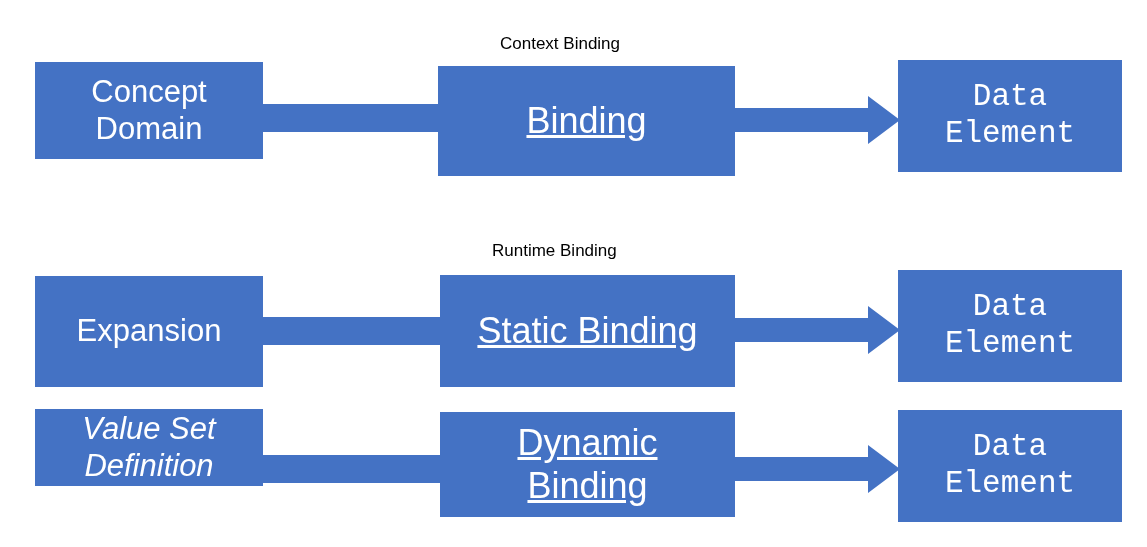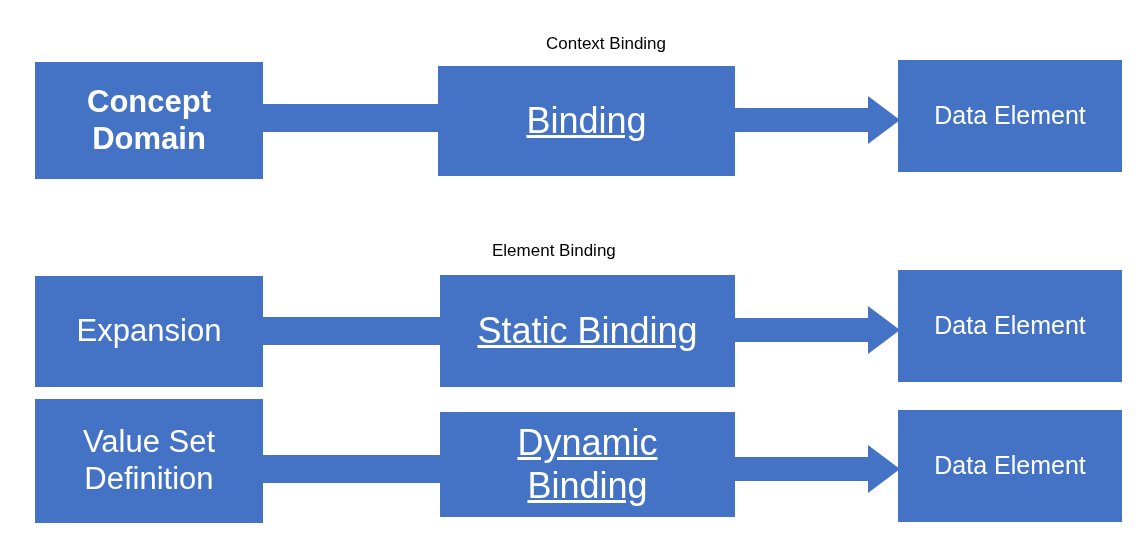--- a/index.html
+++ b/index.html
@@ -28,21 +28,21 @@
     z-index: 3;
   }
   .node-label {
     display: block;
     white-space: pre-line;
     padding: 0 4px;
   }
   
   .n-src   { font-size: 31px; }
   .n-mid   { font-size: 36px; text-decoration: underline; }
-  .n-dst   { font-size: 25px; }
+  .n-dst   { font-size: 31px; font-family: Liberation Mono, monospace; }
 
   
   .connector {
     position: absolute;
     background: #4472C4;
     z-index: 1;
   }
   
   .arrow {
     position: absolute;
@@ -57,44 +57,44 @@
     font-family: "Liberation Sans", sans-serif;
     white-space: nowrap;
     z-index: 4;
   }
 </style>
 </head>
 <body>
 
 <div id="canvas">
 
-  <div class="group-label" style="left:500px; top:34px;margin-left:46px;">Context Binding</div>
+  <div class="group-label" style="left:500px; top:34px;">Context Binding</div>
 
   <div class="connector" style="left:261px; top:104px; width:180px; height:28px;"></div>
 
-  <div class="node n-src" style="left:35px; top:62px; width:228px; height:117px;font-weight:bold;">
+  <div class="node n-src" style="left:35px; top:62px; width:228px; height:97px;">
     <span class="node-label">Concept
 Domain</span>
   </div>
 
   <div class="node n-mid" style="left:438px; top:66px; width:297px; height:110px;">
     <span class="node-label">Binding</span>
   </div>
 
   <div class="arrow" style="left:733px; top:96px; width:167px; height:48px;">
     <svg width="167" height="48" viewBox="0 0 167 48">
       <polygon points="0,12 135,12 135,0 167,24 135,48 135,36 0,36" fill="#4472C4"></polygon>
     </svg>
   </div>
 
   <div class="node n-dst" style="left:898px; top:60px; width:224px; height:112px;">
     <span class="node-label">Data Element</span>
   </div>
 
-  <div class="group-label" style="left:492px; top:241px;">Element Binding</div>
+  <div class="group-label" style="left:492px; top:241px;">Runtime Binding</div>
 
   <div class="connector" style="left:261px; top:317px; width:182px; height:28px;"></div>
 
   <div class="node n-src" style="left:35px; top:276px; width:228px; height:111px;">
     <span class="node-label">Expansion</span>
   </div>
 
   <div class="node n-mid" style="left:440px; top:275px; width:295px; height:112px;">
     <span class="node-label">Static Binding</span>
   </div>
@@ -104,21 +104,21 @@
       <polygon points="0,12 135,12 135,0 167,24 135,48 135,36 0,36" fill="#4472C4"></polygon>
     </svg>
   </div>
 
   <div class="node n-dst" style="left:898px; top:270px; width:224px; height:112px;">
     <span class="node-label">Data Element</span>
   </div>
 
   <div class="connector" style="left:261px; top:455px; width:182px; height:28px;"></div>
 
-  <div class="node n-src" style="left:35px; top:399px; width:228px; height:124px;">
+  <div class="node n-src" style="left:35px; top:409px; width:228px; height:77px;font-style:italic;">
     <span class="node-label">Value Set
 Definition</span>
   </div>
 
   <div class="node n-mid" style="left:440px; top:412px; width:295px; height:105px;">
     <span class="node-label">Dynamic
 Binding</span>
   </div>
 
   <div class="arrow" style="left:733px; top:445px; width:167px; height:48px;">

